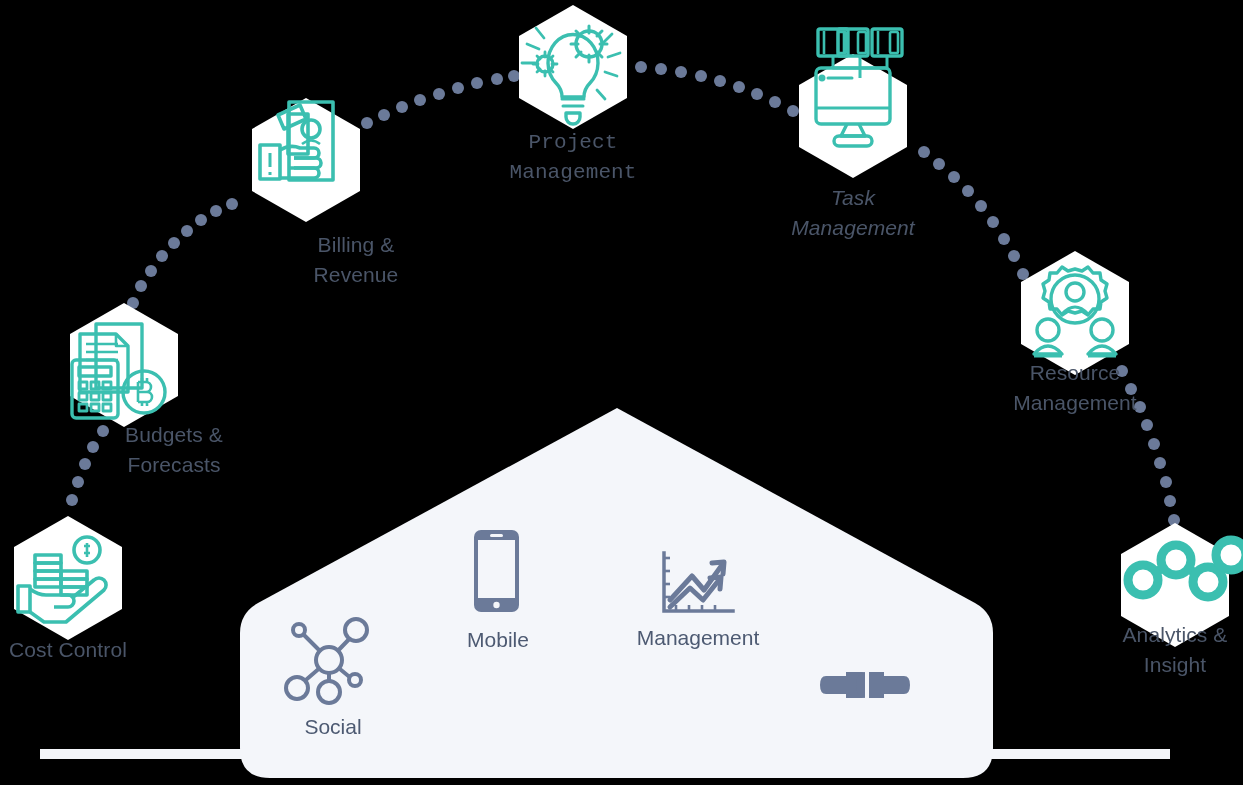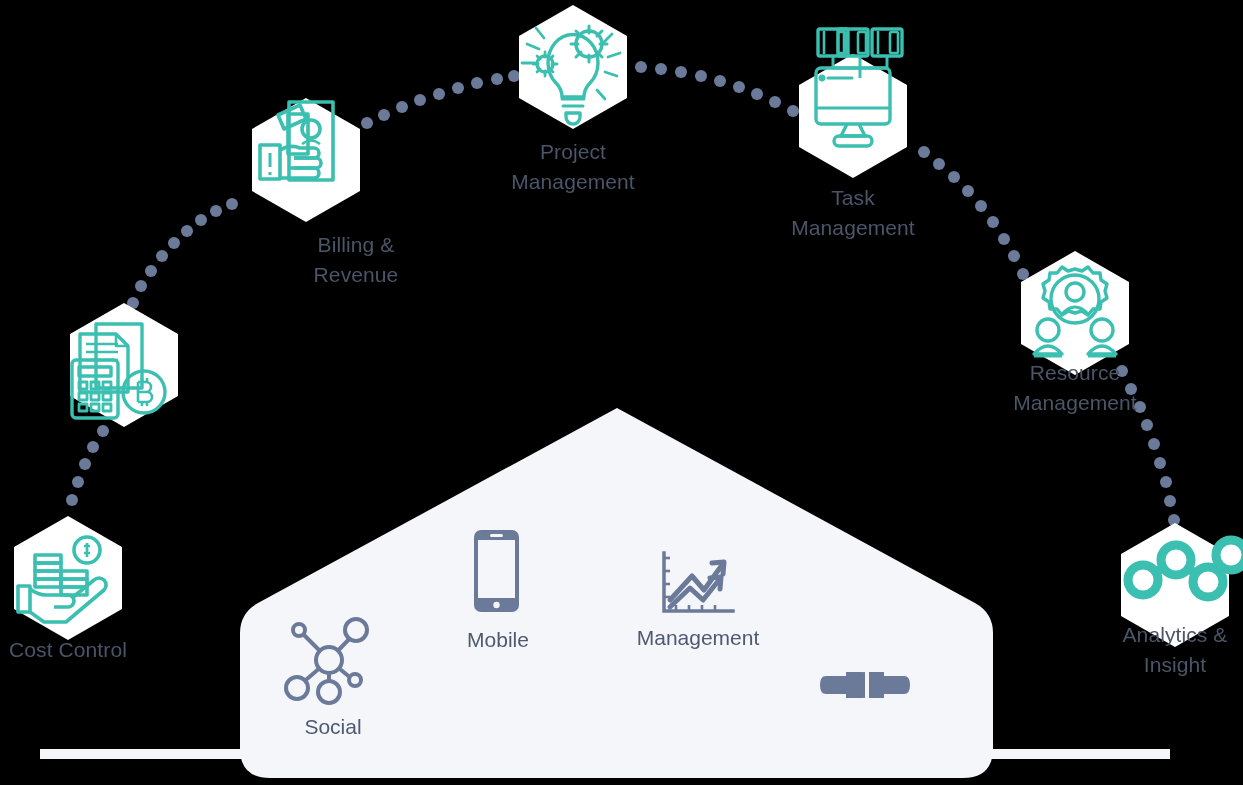--- a/index.html
+++ b/index.html
@@ -259,25 +259,27 @@
         <path d="M1143 580 l33 -20 l32 22 l23 -26" stroke-width="9" stroke-linecap="round" stroke-linejoin="round"></path>
         <circle cx="1143" cy="580" r="15" stroke-width="9" fill="#FFFFFF"></circle>
         <circle cx="1176" cy="560" r="15" stroke-width="9" fill="#FFFFFF"></circle>
         <circle cx="1208" cy="582" r="15" stroke-width="9" fill="#FFFFFF"></circle>
         <circle cx="1231" cy="555" r="15" stroke-width="9" fill="#FFFFFF"></circle>
       </g>
     </g>
   </svg>
 
   <div class="node-label" style="left:-32px;top:635px;width:200px;">Cost Control</div>
+  <div class="node-label" style="left:74px;top:420px;width:200px;">Budgets &amp;
+Forecasts</div>
   <div class="node-label" style="left:256px;top:206px;width:200px;margin-top:24px;">Billing &amp;
 Revenue</div>
-  <div class="node-label" style="left:473px;top:137px;width:200px;">Project
+  <div class="node-label" style="left:473px;top:128px;width:200px;font-family:Liberation Mono, monospace;">Project
 Management</div>
-  <div class="node-label" style="left:753px;top:183px;width:200px;">Task
+  <div class="node-label" style="left:753px;top:183px;width:200px;font-style:italic;">Task
 Management</div>
   <div class="node-label" style="left:975px;top:358px;width:200px;">Resource
 Management</div>
   <div class="node-label" style="left:1075px;top:620px;width:200px;">Analytics &amp;
 Insight</div>
 
   <div class="feat-label" style="left:233px;top:714px;width:200px;">Social</div>
   <div class="feat-label" style="left:398px;top:627px;width:200px;text-align:center;">Mobile</div>
   <div class="feat-label" style="left:598px;top:625px;width:200px;">Management</div>
 

